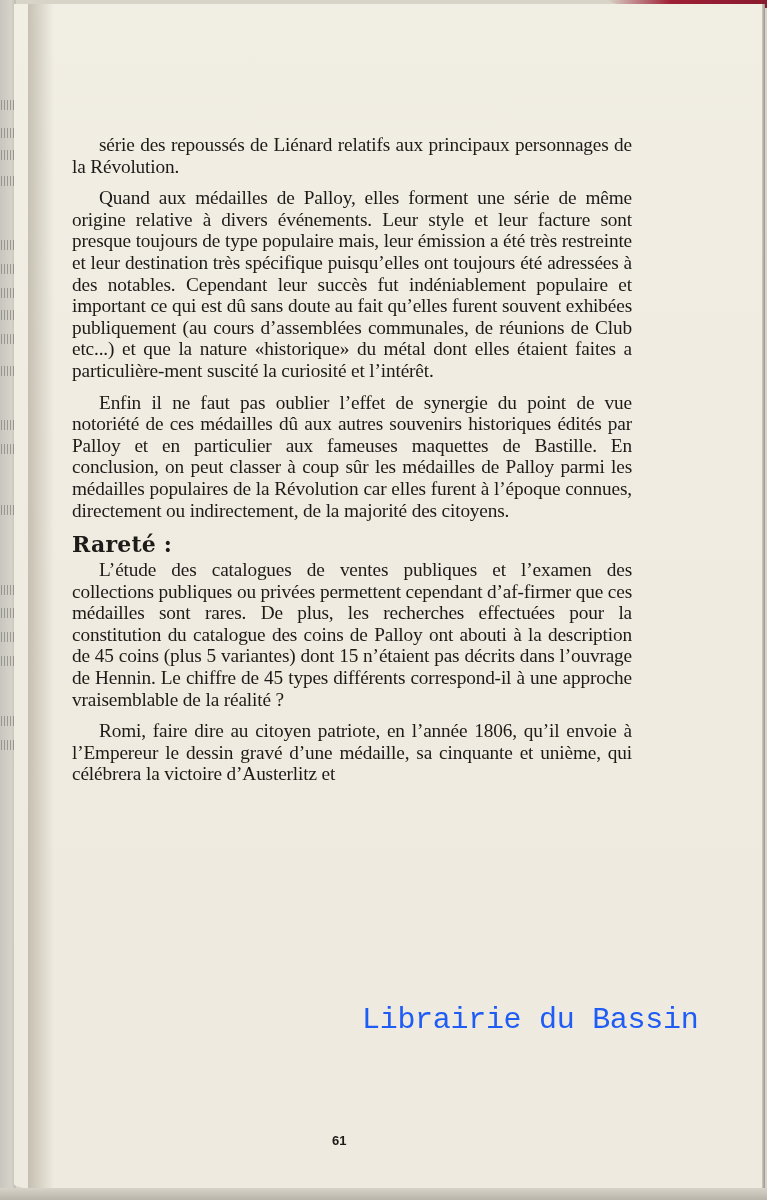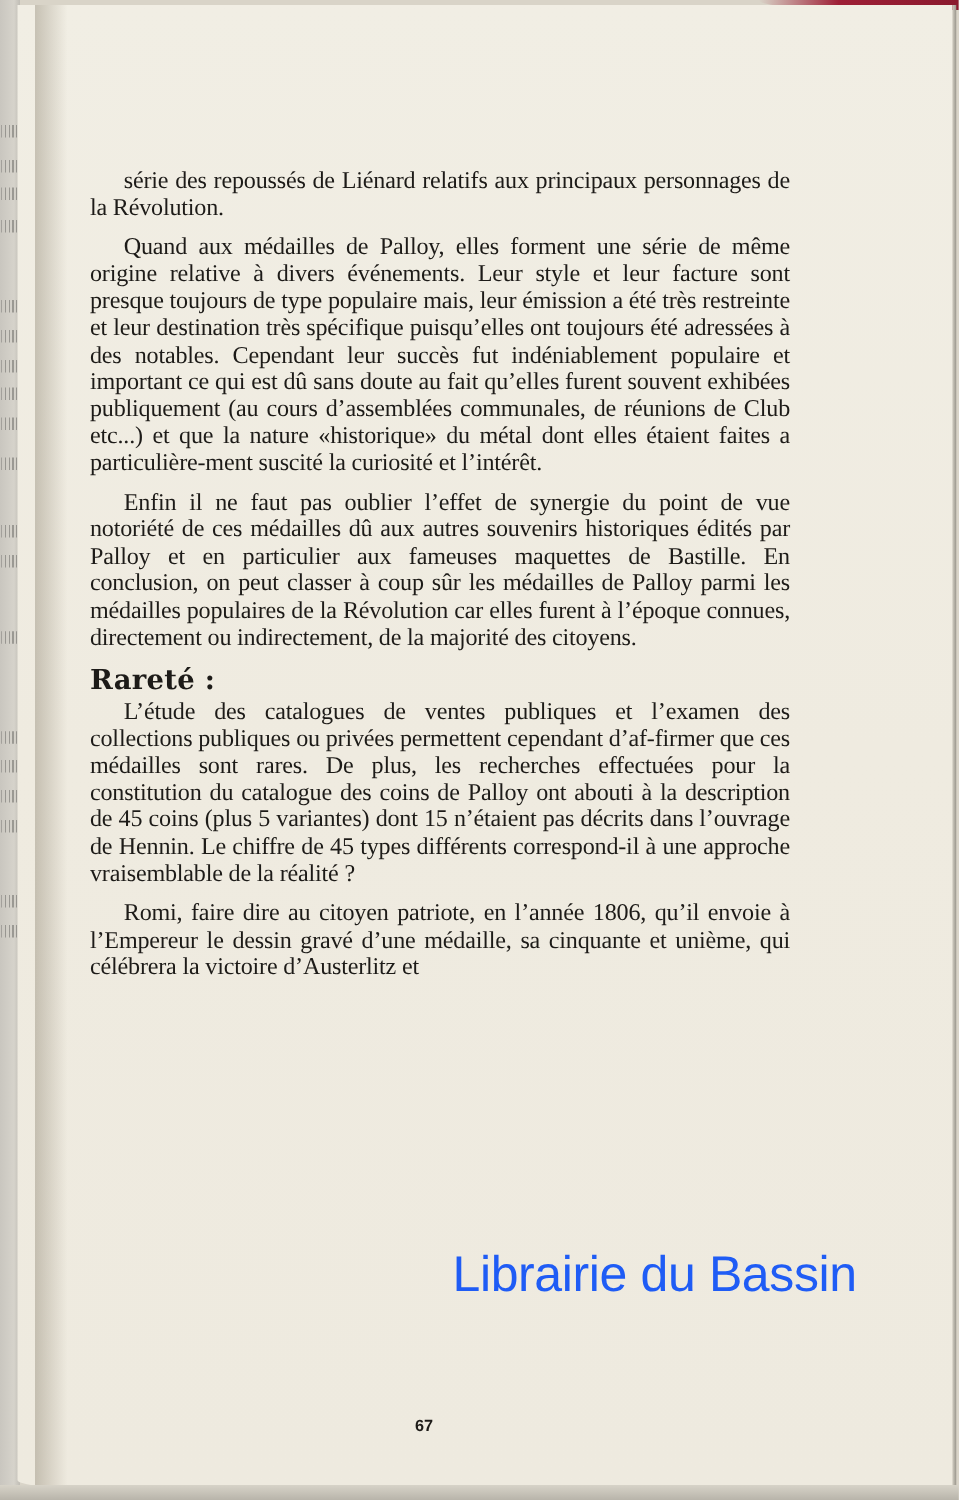--- a/index.html
+++ b/index.html
@@ -113,22 +113,22 @@
       left: 332px;
       font-family: "Liberation Sans", "DejaVu Sans", sans-serif;
       font-weight: bold;
       font-size: 13px;
       color: #1d1b18;
     }
     .watermark {
       position: absolute;
       top: 996px;
       left: 362px;
-      font-family: Liberation Sans, sans-serif;
-      font-size: 40px;
+      font-family: Liberation Mono, monospace;
+      font-size: 30px;
       line-height: 48px;
       color: #1f5cf5;
       white-space: nowrap;
       letter-spacing: -0.3px;
     }
   </style>
 </head>
 <body>
 
 <div class="cover-edge"></div>
@@ -167,13 +167,13 @@
   <p class="indent">Enfin il ne faut pas oublier l’effet de synergie du point de vue notoriété de ces médailles dû aux autres souvenirs historiques édités par Palloy et en particulier aux fameuses maquettes de Bastille. En conclusion, on peut classer à coup sûr les médailles de Palloy parmi les médailles populaires de la Révolution car elles furent à l’époque connues, directement ou indirectement, de la majorité des citoyens.</p>
 
   <div class="heading">Rareté :</div>
 
   <p class="indent">L’étude des catalogues de ventes publiques et l’examen des collections publiques ou privées permettent cependant d’af-firmer que ces médailles sont rares. De plus, les recherches effectuées pour la constitution du catalogue des coins de Palloy ont abouti à la description de 45 coins (plus 5 variantes) dont 15 n’étaient pas décrits dans l’ouvrage de Hennin. Le chiffre de 45 types différents correspond-il à une approche vraisemblable de la réalité ?</p>
   <p class="indent">Romi, faire dire au citoyen patriote, en l’année 1806, qu’il envoie à l’Empereur le dessin gravé d’une médaille, sa cinquante et unième, qui célébrera la victoire d’Austerlitz et</p>
 </div>
 
 <div class="watermark" style="color: rgb(31, 92, 245);">Librairie du Bassin</div>
 
-<div class="page-number">67</div>
+<div class="page-number">61</div>
 
 </body></html>

